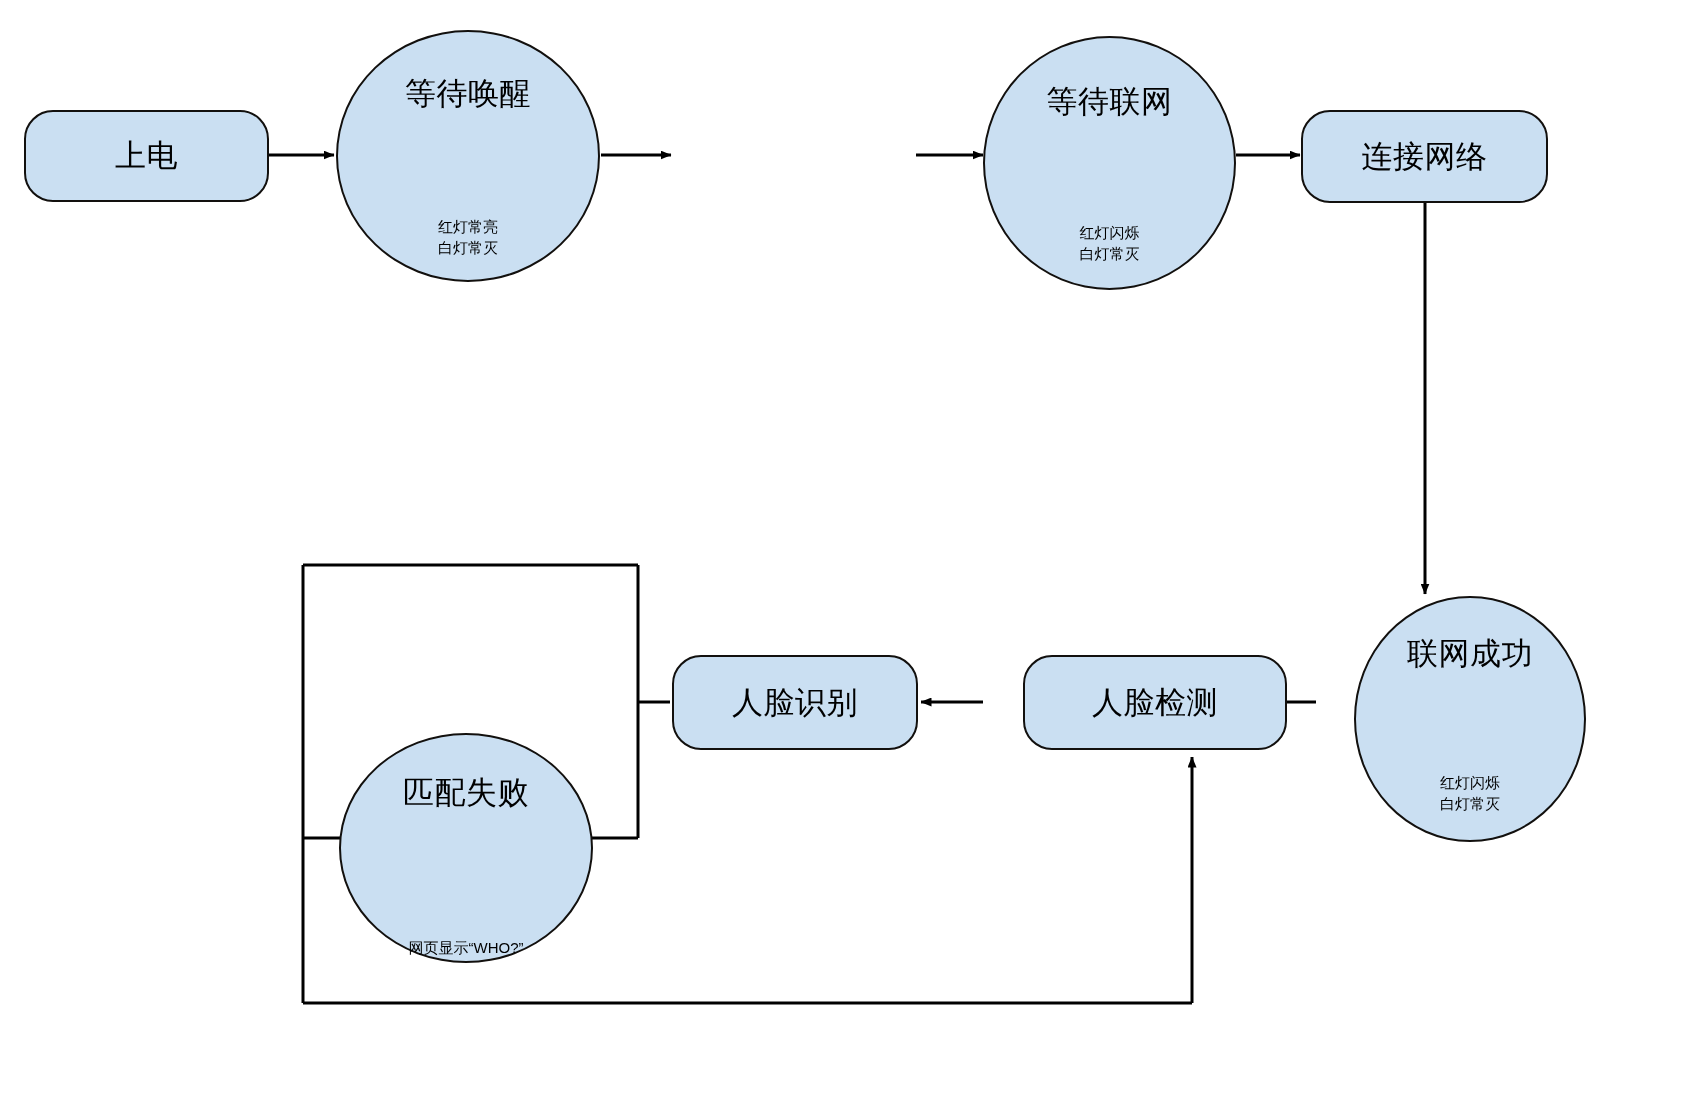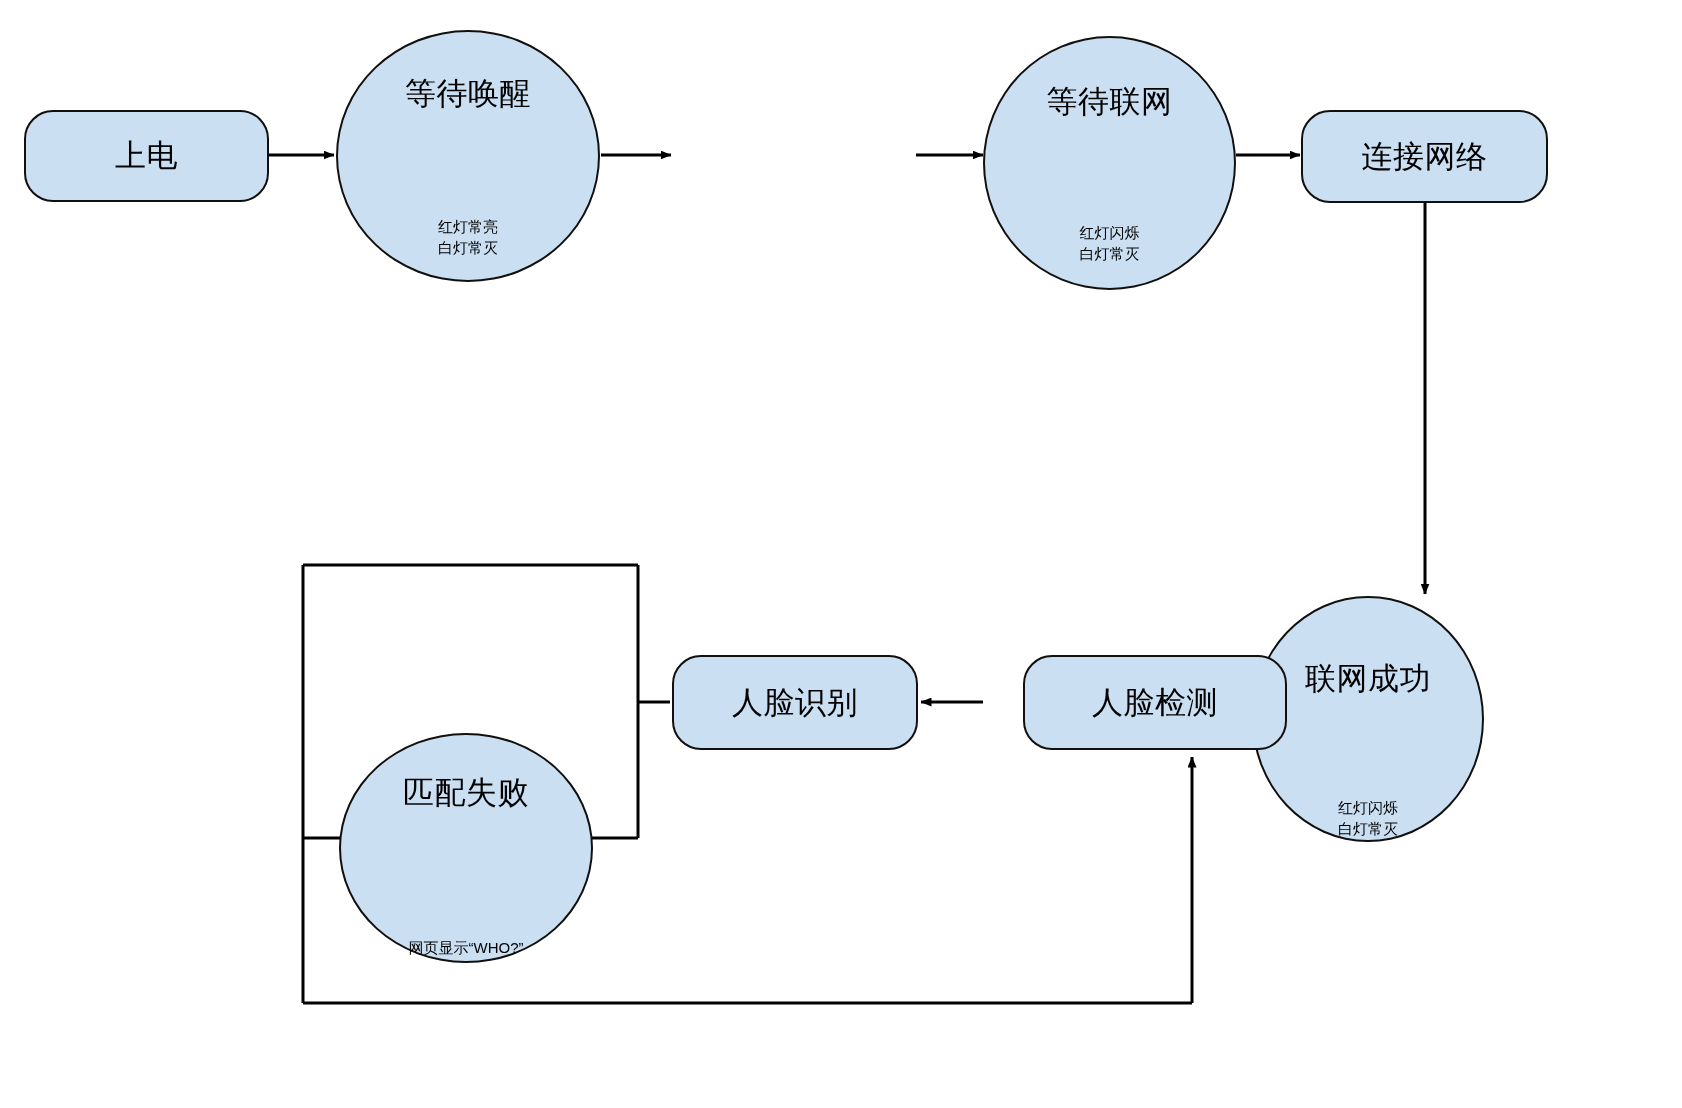--- a/index.html
+++ b/index.html
@@ -142,21 +142,21 @@
     <div class="node-sub" style="margin-top:58px;">
       <span class="sub-line">红灯闪烁</span>
       <span class="sub-line">白灯常灭</span>
     </div>
   </div>
 
   <div class="node box" style="left:1301px; top:110px; width:247px; height:93px;">
     <div class="node-title">连接网络</div>
   </div>
 
-  <div class="node ellipse" style="left:1252px; top:596px; width:232px; height:246px; padding-top:38px;justify-content:flex-end;">
+  <div class="node ellipse" style="left:1354px; top:596px; width:232px; height:246px; padding-top:38px;">
     <div class="node-title">联网成功</div>
     <div class="node-sub" style="margin-top:56px;">
       <span class="sub-line">红灯闪烁</span>
       <span class="sub-line">白灯常灭</span>
     </div>
   </div>
 
   <div class="node box" style="left:985px; top:655px; width:264px; height:95px;margin-left:38px;">
     <div class="node-title">人脸检测</div>
   </div>

